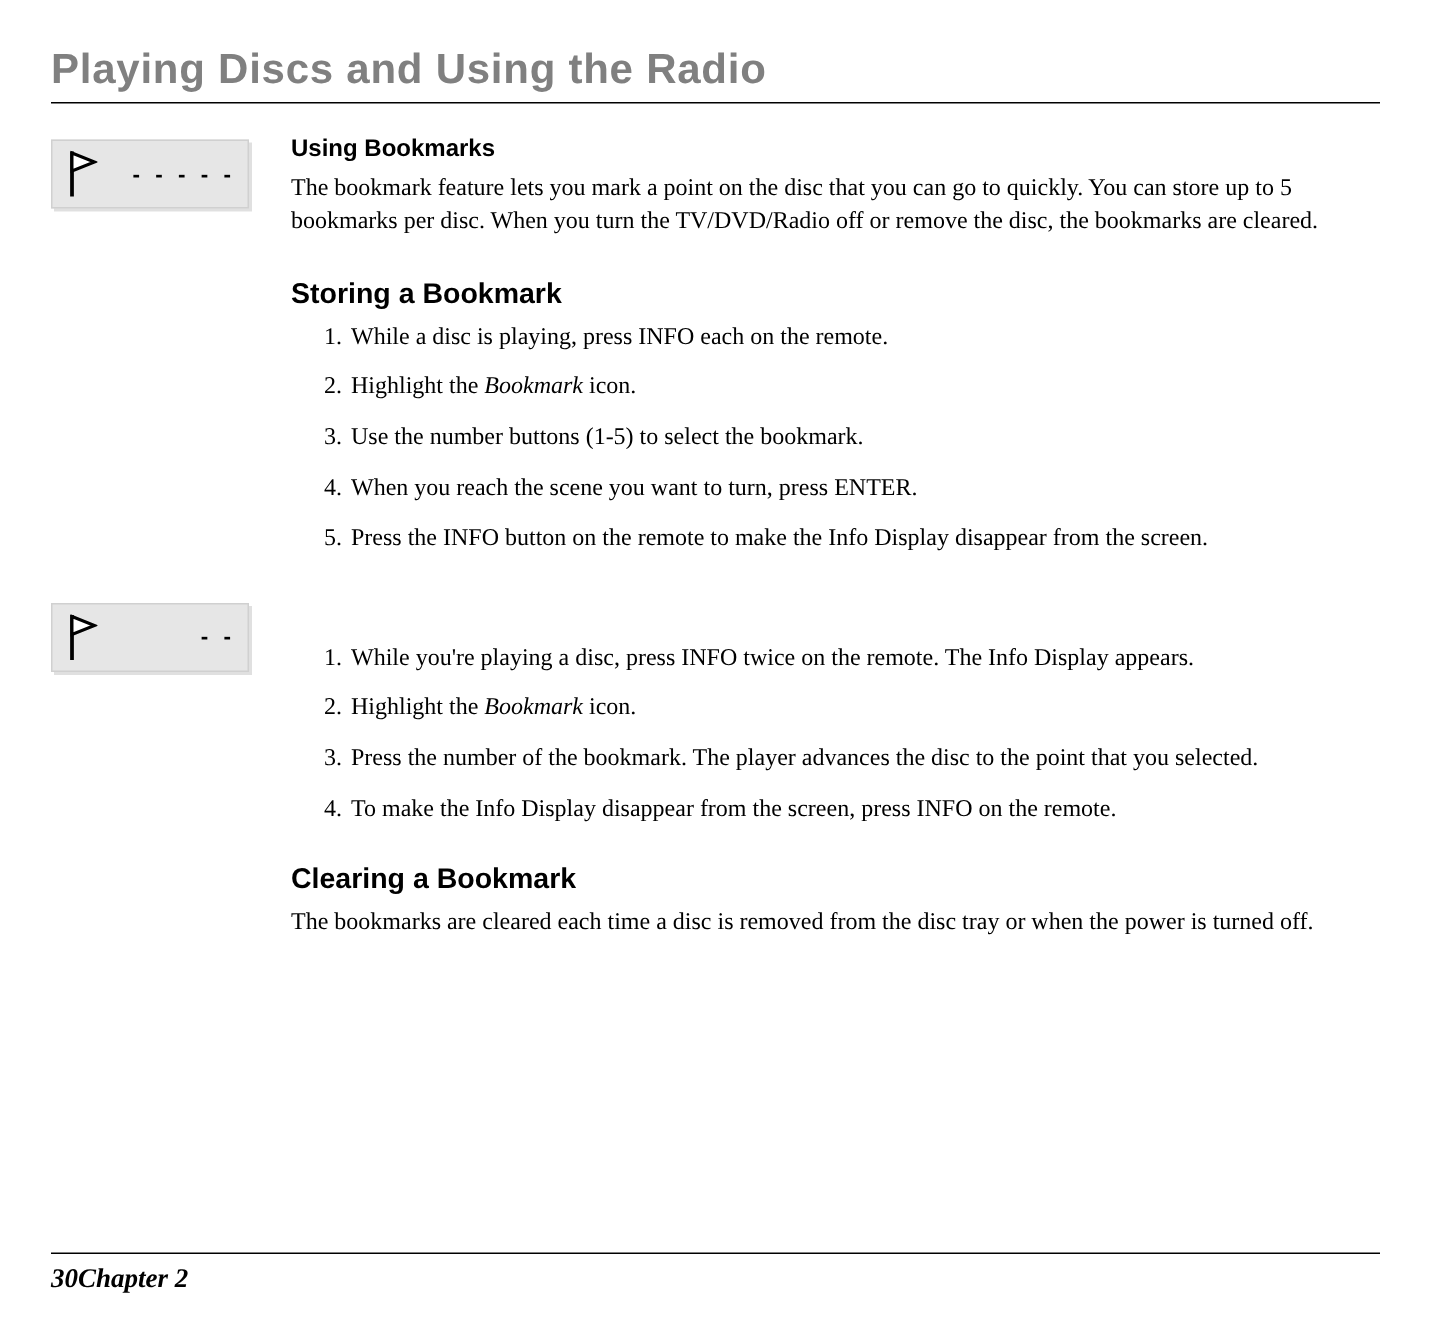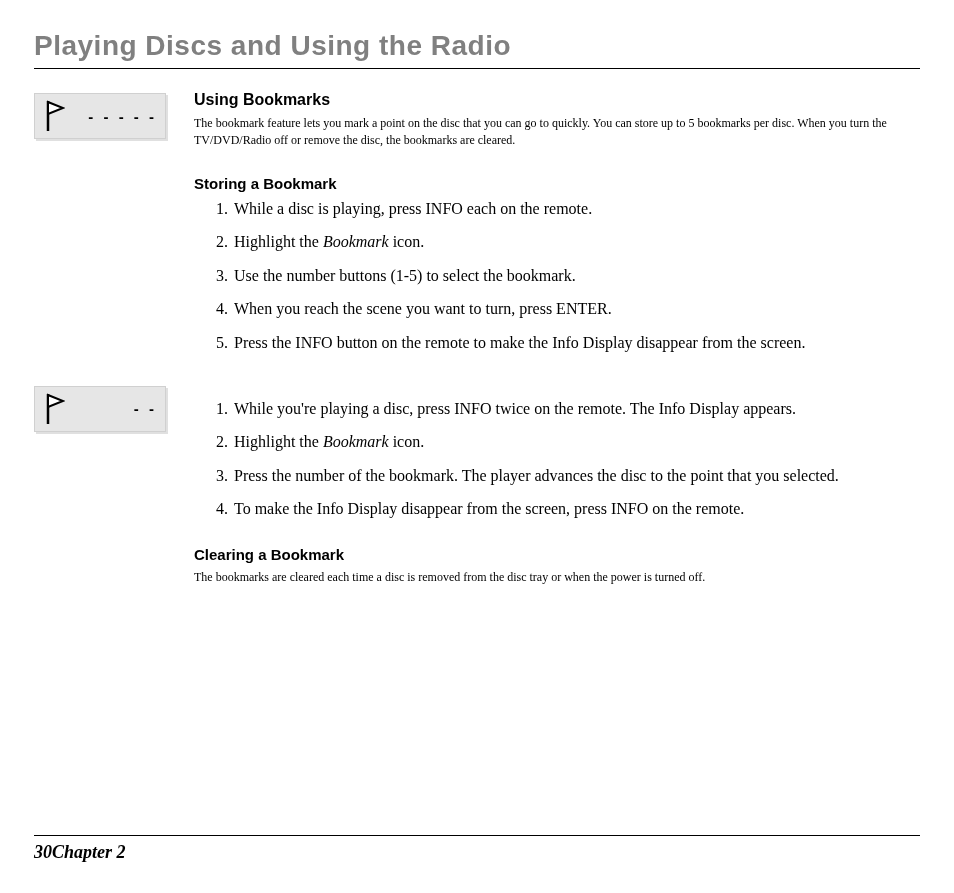--- a/index.html
+++ b/index.html
@@ -69,25 +69,25 @@
   }
   h2.section-title {
     font-family: "Trebuchet MS", Verdana, sans-serif;
     font-weight: bold;
     font-size: 16px;
     margin: 0 0 6px 0;
   }
   h3.sub-title {
     font-family: "Trebuchet MS", Verdana, sans-serif;
     font-weight: bold;
-    font-size: 15px;
+    font-size: 19px;
     margin: 26px 0 6px 0;
   }
   p.body {
-    font-size: 12px;
+    font-size: 16px;
     line-height: 1.4;
     margin: 0 0 4px 0;
   }
   .intro-gap {
     margin-bottom: 24px;
   }
   ol.steps {
     margin: 0;
     padding-left: 38px;
     font-size: 16px;
@@ -160,21 +160,21 @@
     <div class="icon-col">
       <div class="icon-box">
         <svg class="flag-svg" width="22" height="34" viewBox="0 0 22 34">
           <line x1="5" y1="2" x2="5" y2="32" stroke="#000" stroke-width="2.5"></line>
           <polygon points="5,3 20,9 5,15" fill="#fff" stroke="#000" stroke-width="2"></polygon>
         </svg>
         <span class="dashes">- -</span>
       </div>
     </div>
     <div class="text-col">
-      <ol class="steps" style="margin-top:14px">
+      <ol class="steps" style="margin-top:28px">
           <li>While you're playing a disc, press INFO twice on the remote. The Info Display appears.</li>
           <li>Highlight the <span class="italic">Bookmark</span> icon.</li>
           <li>Press the number of the bookmark. The player advances the disc to the point that you selected.</li>
           <li>To make the Info Display disappear from the screen, press INFO on the remote.</li>
         </ol>
 
       <h3 class="sub-title">Clearing a Bookmark</h3>
       <p class="body">The bookmarks are cleared each time a disc is removed from the disc tray or when the power is turned off.</p>
     </div>
 

